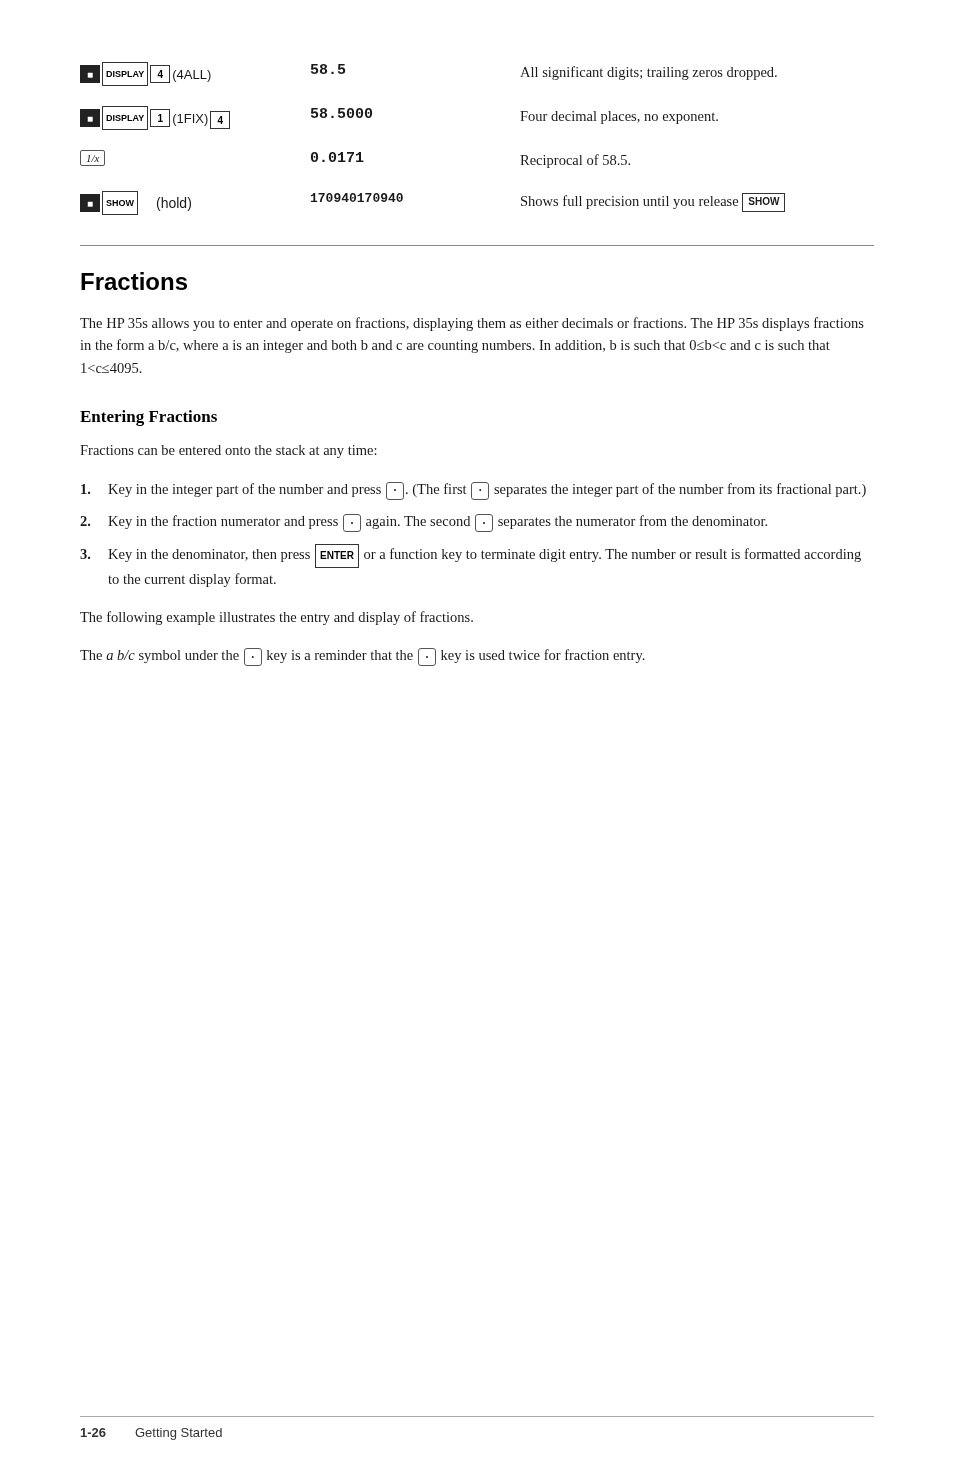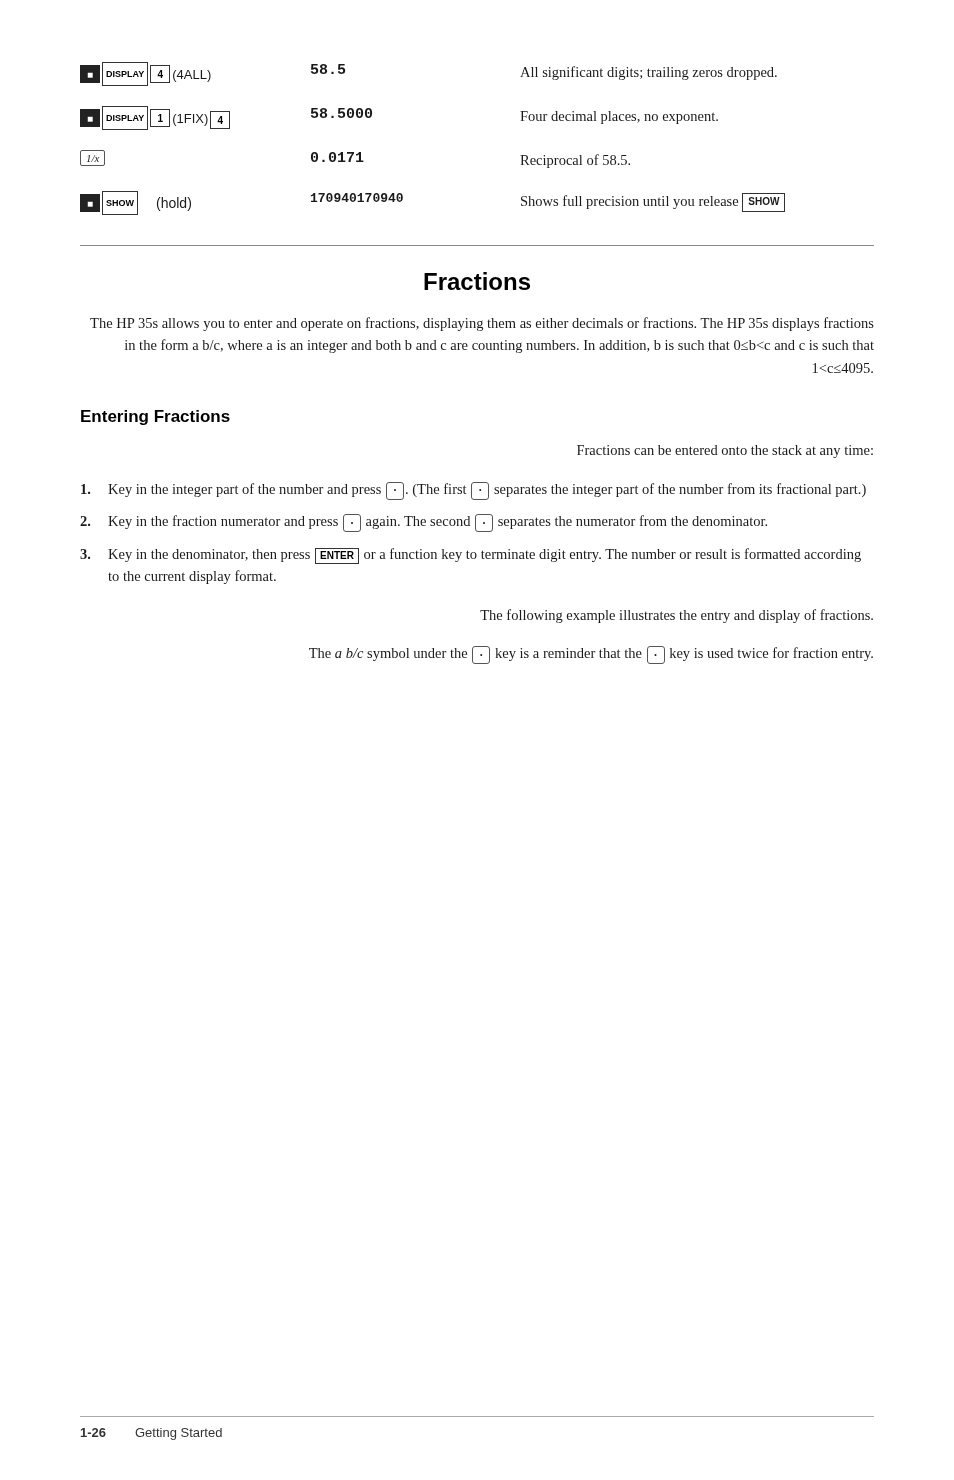--- a/index.html
+++ b/index.html
@@ -74,21 +74,21 @@
     .key-inline {
       display: inline-flex;
       align-items: center;
       justify-content: center;
       border: 1.5px solid #333;
       font-family: Arial, sans-serif;
       font-size: 10px;
       font-weight: bold;
       padding: 1px 4px;
       min-width: 18px;
-      height: 16px;
+      height: 24px;
       background: #fff;
       color: #000;
       vertical-align: middle;
       margin: 0 1px;
     }
 
     
     .dot-key {
       display: inline-flex;
       align-items: center;
@@ -111,37 +111,35 @@
       margin: 24px 0 22px 0;
     }
 
     
     h1.fractions-title {
       font-family: Arial, Helvetica, sans-serif;
       font-size: 24px;
       font-weight: bold;
       color: #000;
       margin-bottom: 16px;
-      text-align: center;
     }
     h2.sub-title {
-      font-family: Liberation Sans, sans-serif;
+      font-family: Liberation Serif, serif;
       font-size: 17px;
       font-weight: bold;
       color: #000;
       margin-bottom: 12px;
       margin-top: 28px;
     }
 
     
     .body-para {
       font-size: 14.5px;
       line-height: 1.55;
       margin-bottom: 16px;
-      text-align: right;
     }
 
     
     .numbered-list {
       margin: 0 0 16px 0;
       padding: 0;
       list-style: none;
     }
     .numbered-list li {
       display: flex;

